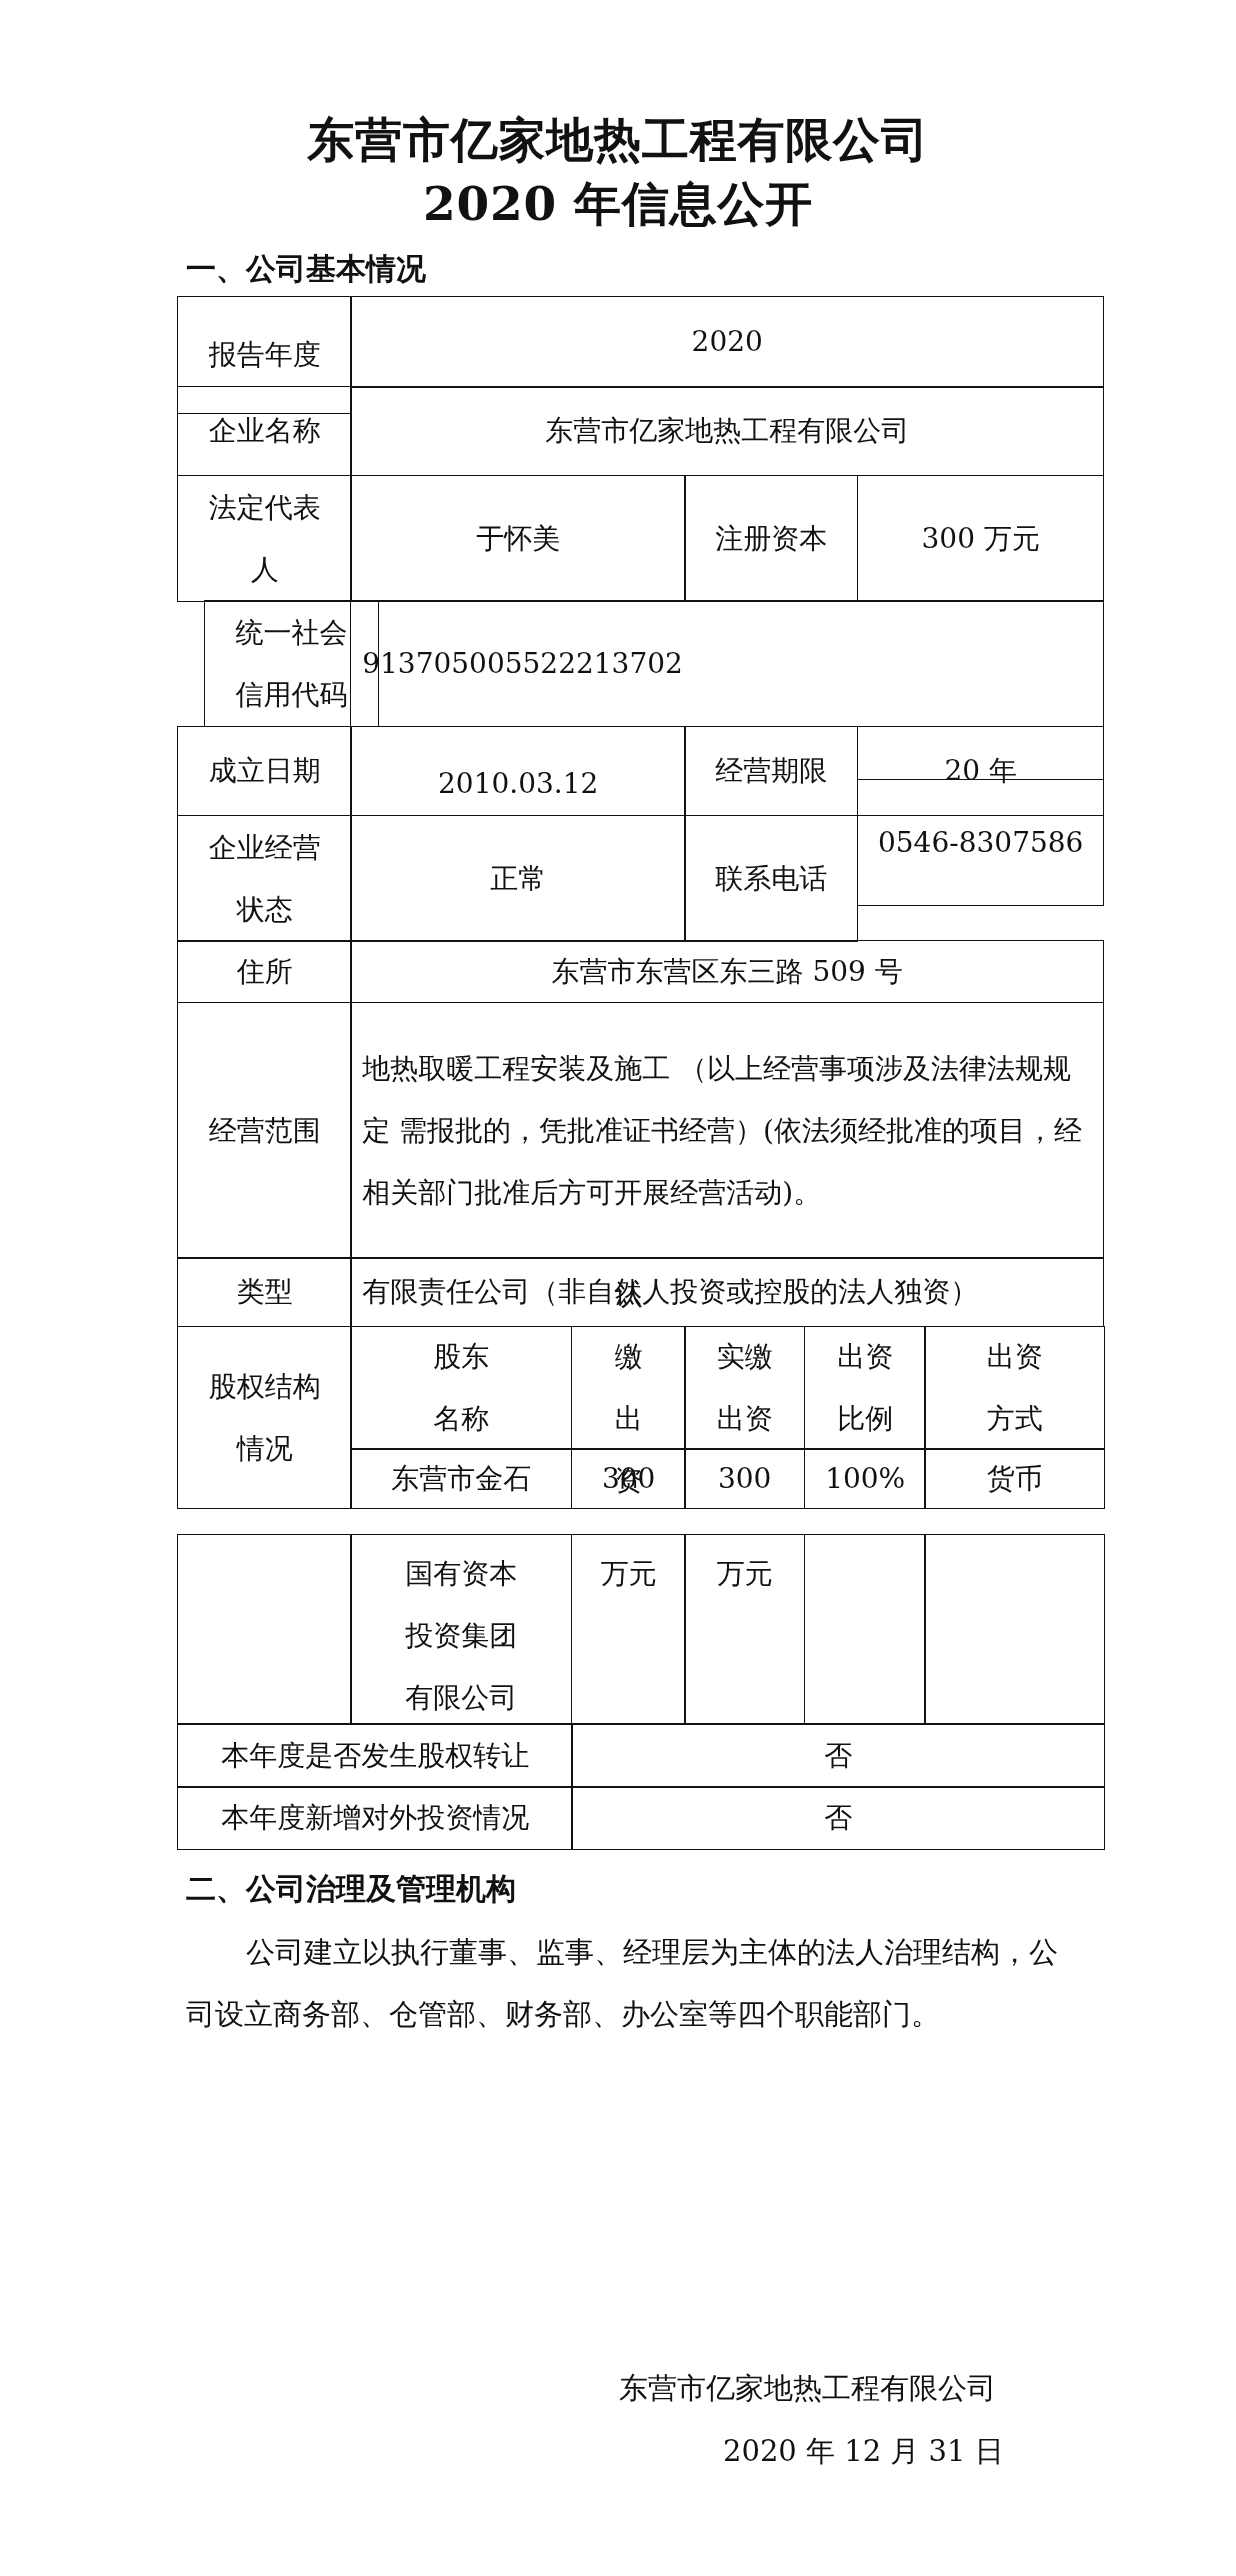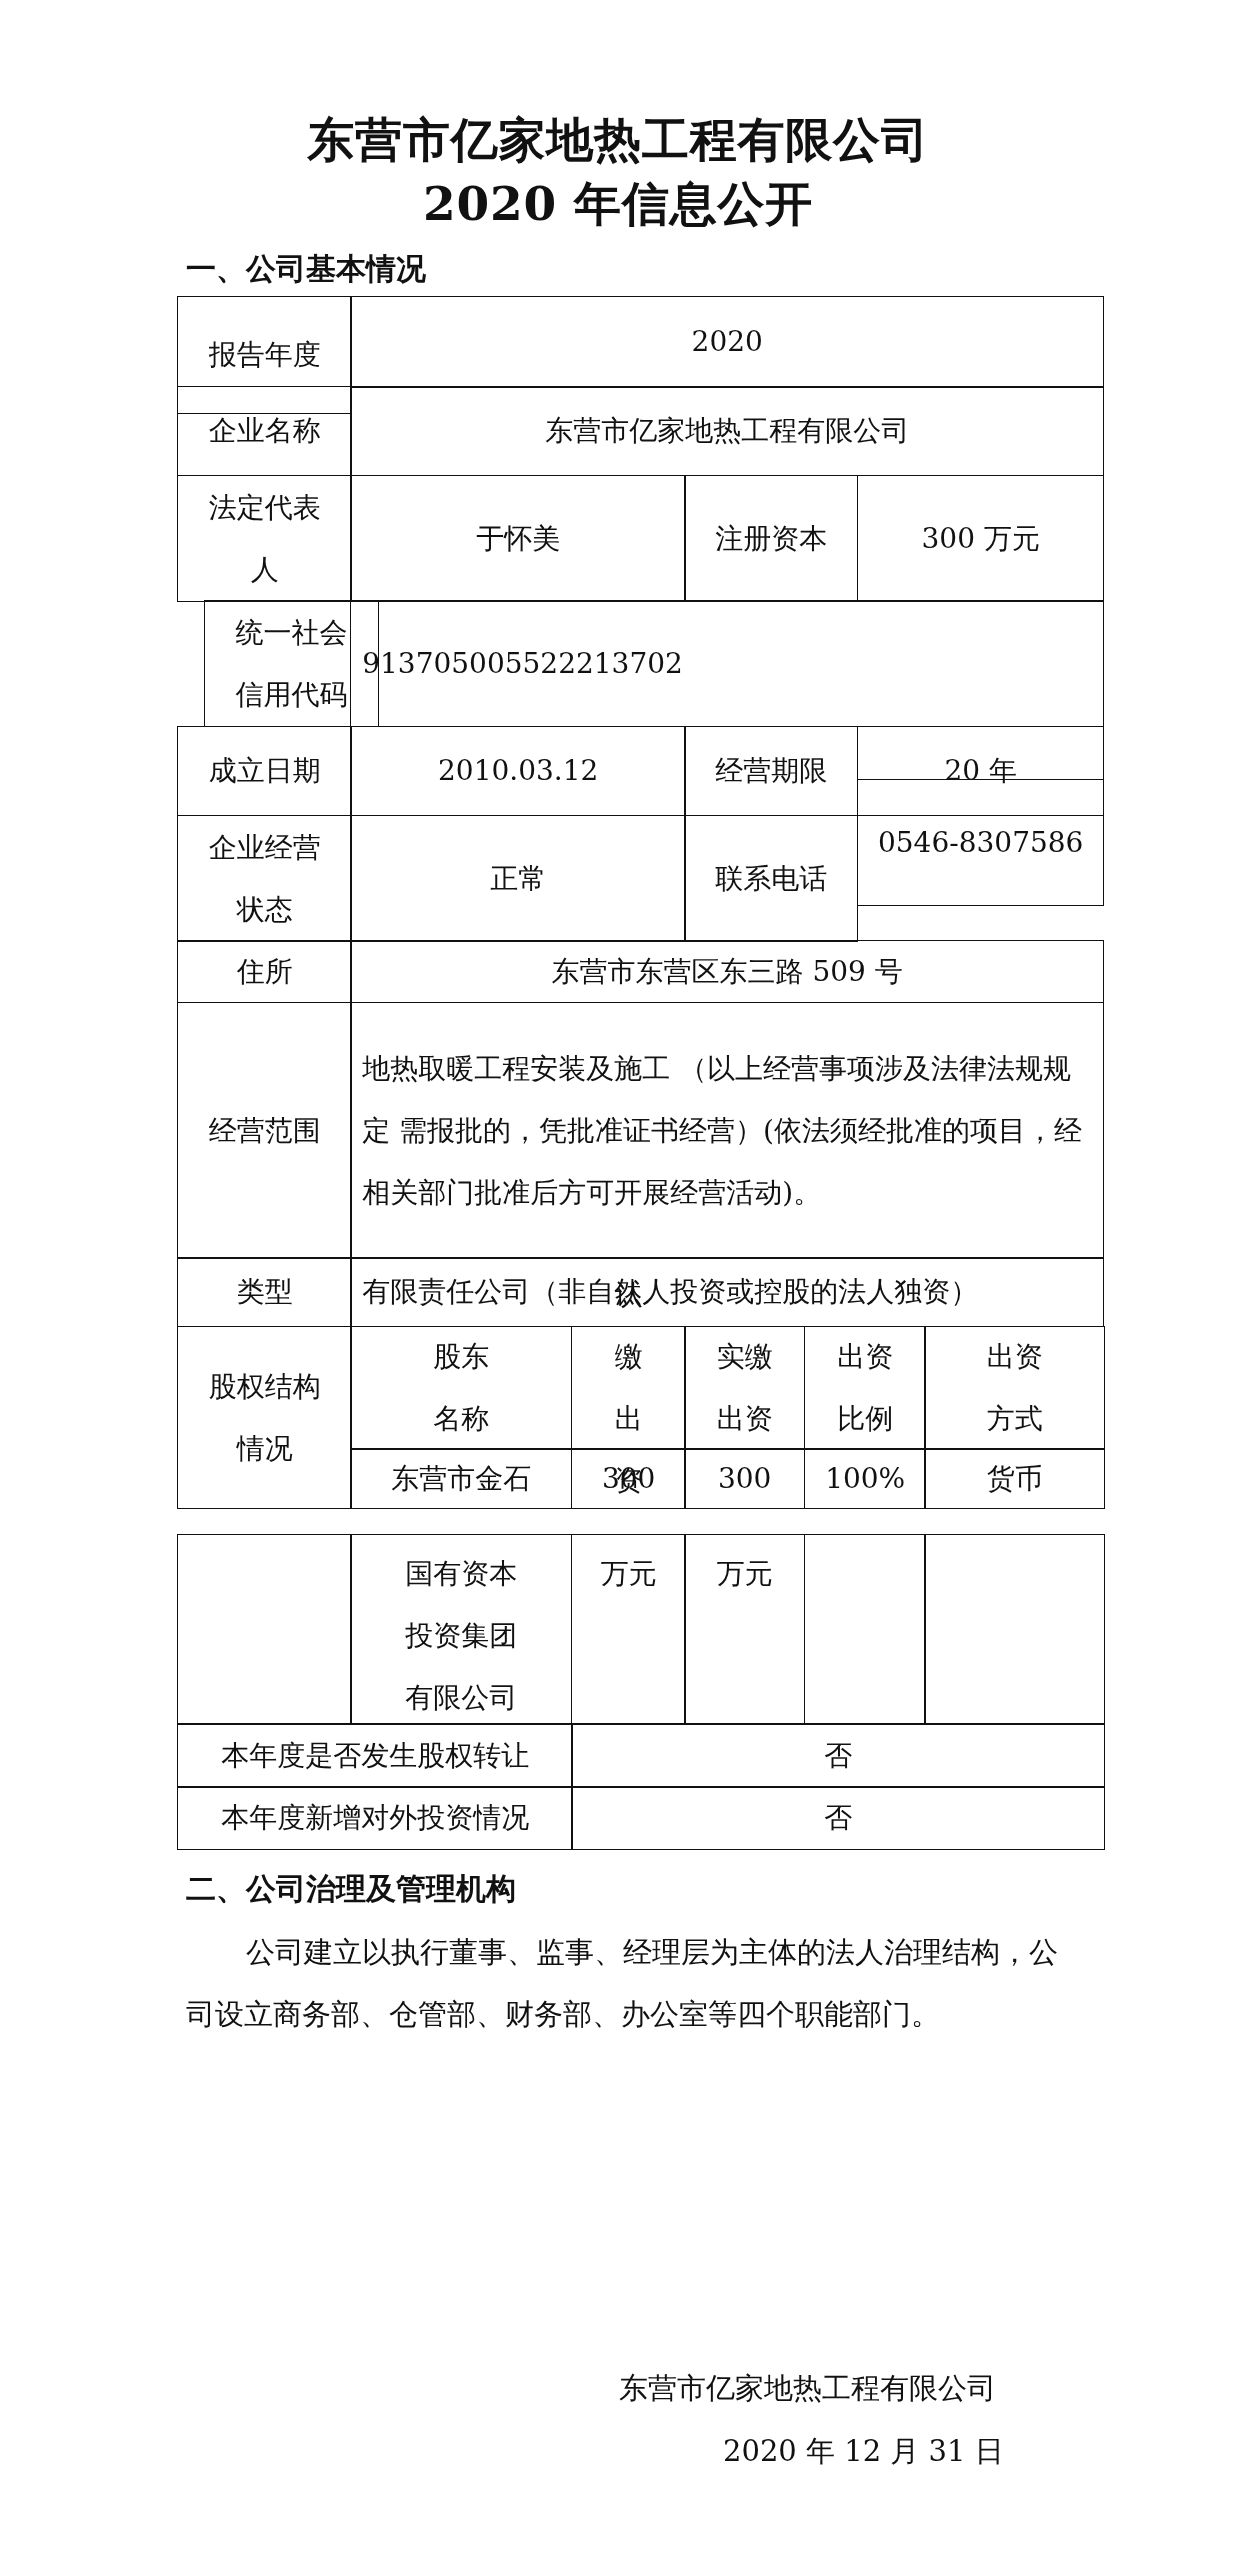--- a/index.html
+++ b/index.html
@@ -56,21 +56,21 @@
   <div class="cell" style="left:178px;top:601px;width:175px;height:127px;padding:0 17px;margin-left:26px;">
       <span>统一社会信用代码</span>
     </div>
   <div class="cell left" style="left:351px;top:601px;width:754px;height:127px;">
       <span>913705005522213702</span>
     </div>
 
   <div class="cell" style="left:178px;top:727px;width:175px;height:90px;">
       <span>成立日期</span>
     </div>
-  <div class="cell" style="left:351px;top:727px;width:336px;height:90px;">
+  <div class="cell" style="left:351px;top:727px;width:336px;height:90px;align-items:flex-end;">
       <span>2010.03.12</span>
     </div>
   <div class="cell" style="left:685px;top:727px;width:174px;height:90px;">
       <span>经营期限</span>
     </div>
   <div class="cell" style="left:858px;top:727px;width:247px;height:90px;">
       <span>20 年</span>
     </div>
 
   <div class="cell" style="left:178px;top:816px;width:175px;height:127px;padding:0 17px;">

